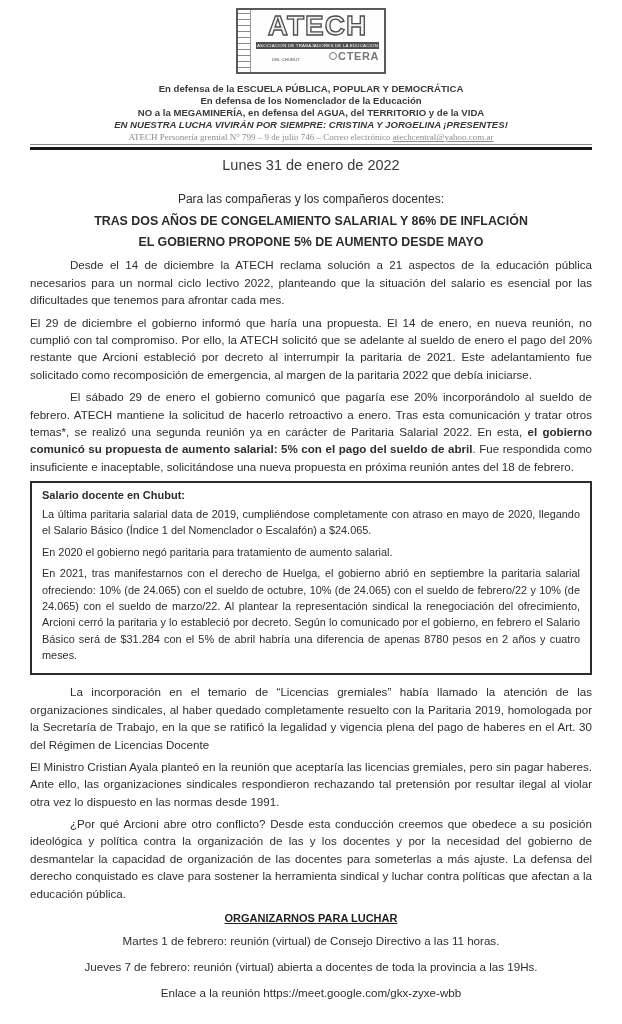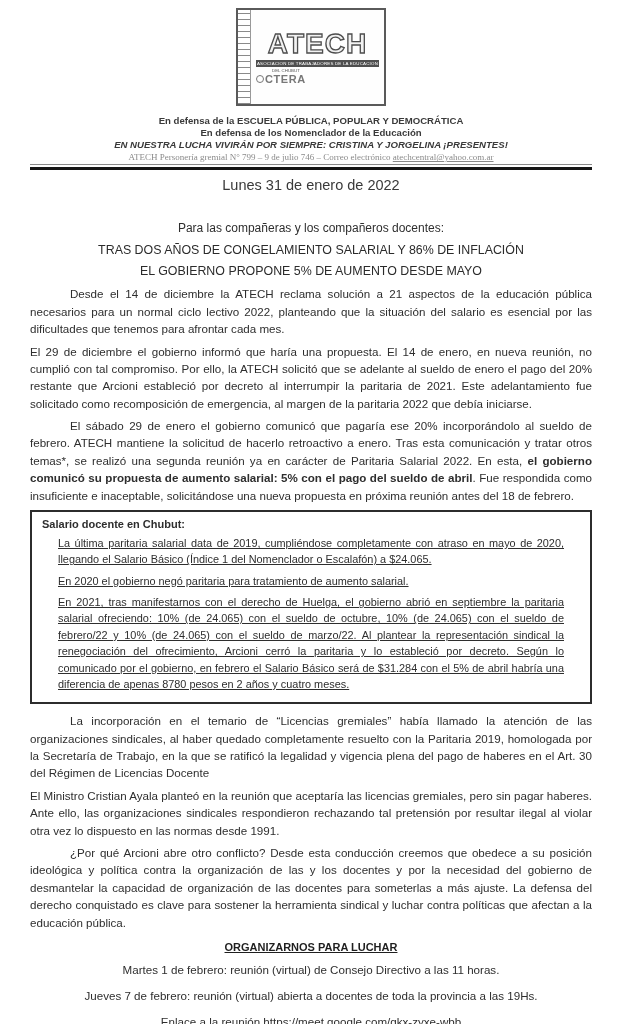--- a/index.html
+++ b/index.html
@@ -11,59 +11,59 @@
   }
   .page { width: 622px; height: 1024px; padding: 8px 30px 20px; }
 
   
   .logo-wrap { display: flex; justify-content: center; margin-bottom: 9px; }
   .logo { border: 2px solid #5a5a5a; width: 150px; display: flex; background: #fefefe; }
   .logo-spiral {
     width: 13px; border-right: 1px solid #999;
     background: repeating-linear-gradient(to bottom, #fff 0 3px, #8a8a8a 3px 4px, #fff 4px 6px);
   }
-  .logo-main { flex: 1; padding: 3px 5px 19px; text-align: center; margin-top: 18px; }
+  .logo-main { flex: 1; padding: 3px 5px 10px; text-align: center; }
   .logo-name {
     font-size: 28px; font-weight: bold; line-height: 0.95; letter-spacing: 1px;
     color: #f2f2f2; -webkit-text-stroke: 1.3px #4d4d4d;
   }
   .logo-bar {
     background: #4f4f4f; color: #fff; font-size: 4.4px; letter-spacing: 0.2px;
     padding: 1.5px 0 1px; margin-top: 2px; white-space: nowrap; overflow: hidden;
   }
-  .logo-footrow { display: flex; justify-content: space-between; align-items: flex-start; margin-top: 1px; flex-direction: column; }
+  .logo-footrow { display: flex; justify-content: space-between; align-items: flex-end; margin-top: 1px; }
   .logo-region { font-size: 4.4px; color: #555; margin-left: 16px; }
   .logo-ctera { font-size: 11px; font-weight: bold; color: #787878; letter-spacing: 0.6px; display: flex; align-items: center; gap: 1px; }
   .ctera-circle { width: 8px; height: 8px; border: 1.5px solid #787878; border-radius: 50%; display: inline-block; }
 
   
   .hdr { text-align: center; font-weight: bold; font-size: 9.6px; line-height: 1.26; color: #3a3a3a; }
   .hdr.italic { font-style: italic; }
   .personeria {
     text-align: center; font-family: Liberation Serif, serif;
     font-size: 9px; color: #8a8a8a; padding: 1px 0 2px; border-bottom: 1px solid #8a8a8a;
   }
   .email-link { color: #8a8a8a; text-decoration: underline; }
   .thick-rule { height: 3px; background: #161616; margin-top: 2px; }
 
-  .doc-date { text-align: center; font-size: 14.5px; color: #3a3a3a; margin: 7px 0 28px; }
+  .doc-date { text-align: center; font-size: 14.5px; color: #3a3a3a; margin: 7px 0 19px; }
 
   
   .salutation { text-align: center; font-size: 12px; margin: 16px 0 8px; }
-  .headline { text-align: center; font-weight: normal; font-size: 12.4px; color: #2b2b2b; margin: 7px 0; }
+  .headline { text-align: center; font-weight: bold; font-size: 12.4px; color: #2b2b2b; margin: 7px 0; }
 
   
   .para { font-size: 11.6px; line-height: 1.5; text-align: justify; margin: 5px 0; }
   .para.indent { text-indent: 40px; }
   .para .bold { font-weight: bold; }
 
   
   .salary-box { border: 2px solid #2c2c2c; padding: 3px 10px 5px; margin: 6px 0 8px; }
   .salary-box .box-title { font-weight: bold; font-size: 11px; margin: 3px 0; }
-  .salary-box .para { font-size: 10.9px; line-height: 1.5; margin: 5px 16px; text-decoration: underline; }
+  .salary-box .para { font-size: 10.9px; line-height: 1.5; margin: 5px 0; }
 
   
   .section-heading {
     text-align: center; font-weight: bold; font-size: 11px; color: #1f1f1f;
     text-decoration: underline; margin: 10px 0 5px;
   }
 
   
   .agenda-item { text-align: center; font-size: 11.6px; line-height: 1.45; margin: 9px 0; }
 </style>
@@ -84,20 +84,21 @@
             <span class="ctera-circle"></span>
             <span>CTERA</span>
           </span>
         </div>
       </div>
     </div>
   </div>
 
   <div class="hdr">En defensa de la ESCUELA PÚBLICA, POPULAR Y DEMOCRÁTICA</div>
   <div class="hdr">En defensa de los Nomenclador de la Educación</div>
+  <div class="hdr">NO a la MEGAMINERÍA, en defensa del AGUA, del TERRITORIO y de la VIDA</div>
   <div class="hdr italic">EN NUESTRA LUCHA VIVIRÁN POR SIEMPRE: CRISTINA Y JORGELINA ¡PRESENTES!</div>
 
   <div class="personeria">
     <span>ATECH Personería gremial N° 799 – 9 de julio 746  –  Correo electrónico </span><a class="email-link" href="#">atechcentral@yahoo.com.ar</a>
   </div>
   <div class="thick-rule"></div>
 
   <div class="doc-date">Lunes 31 de enero de 2022</div>
 
   <div class="salutation">Para las compañeras y los compañeros docentes:</div>

